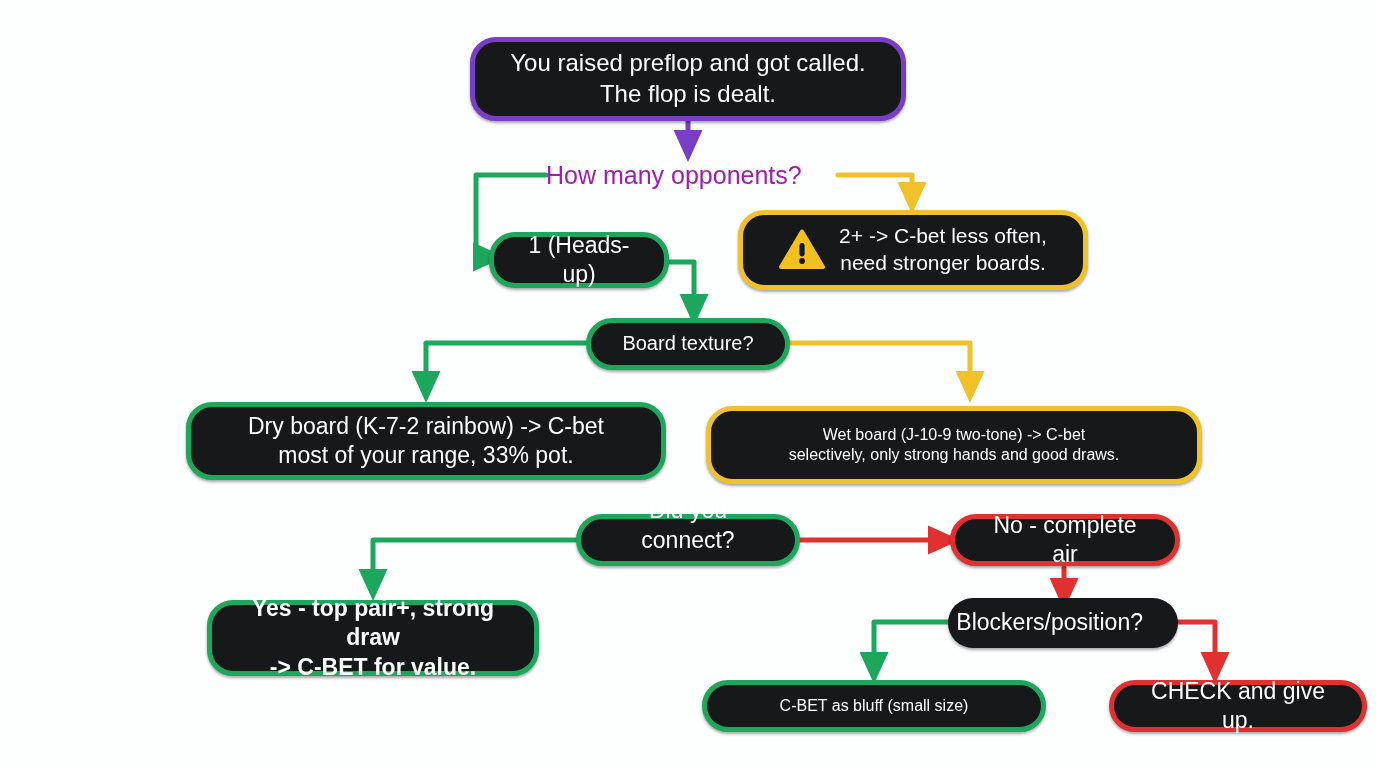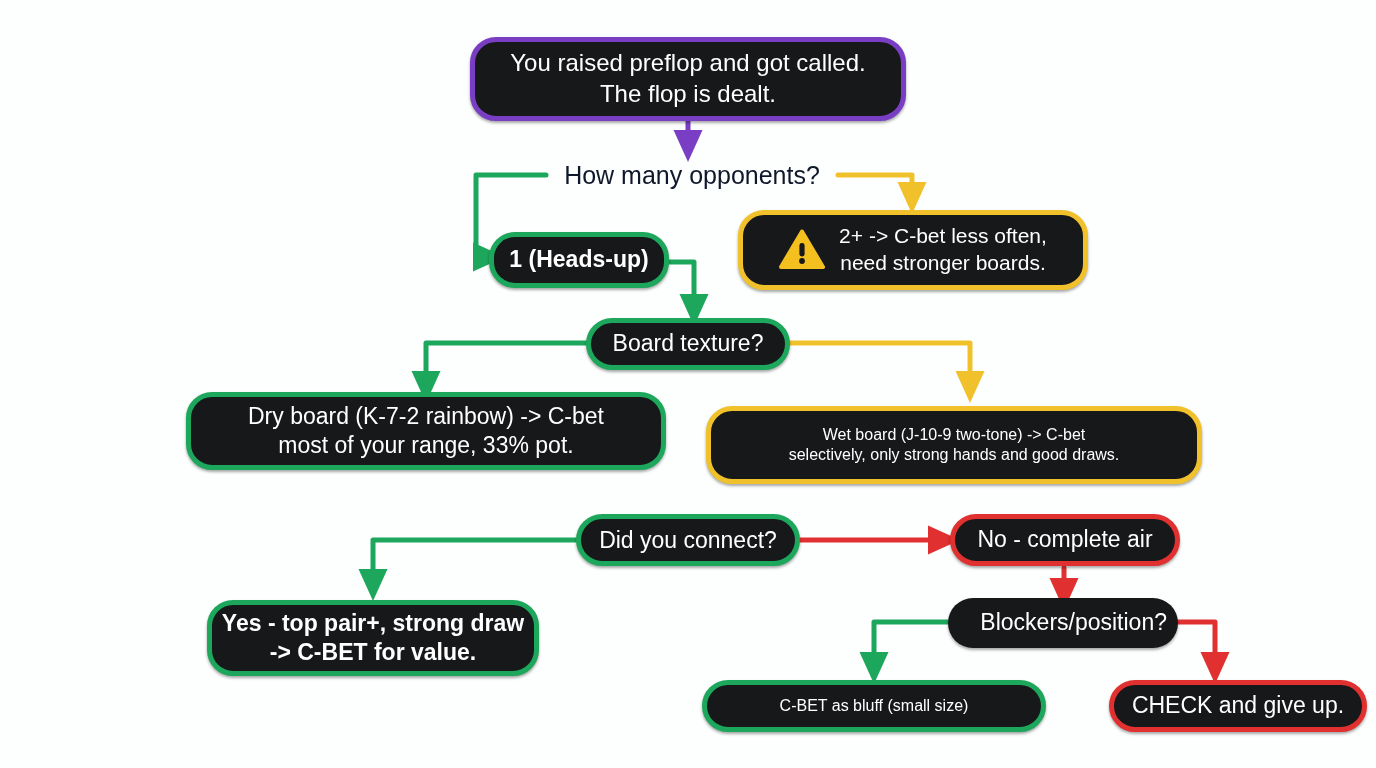--- a/index.html
+++ b/index.html
@@ -17,35 +17,35 @@
     position:absolute;
     box-sizing:border-box;
     background:#17181a;
     color:#ffffff;
     border-radius:26px;
     display:flex;
     align-items:center;
     justify-content:center;
     text-align:center;
     line-height:1.28;
-    padding:6px 6px;
+    padding:6px 30px;
     box-shadow:0 2px 3px rgba(0,0,0,.35);
     white-space:pre-line;
   }
   .node.b-purple{border:5px solid #7a3ec4;}
   .node.b-green {border:5px solid #1da75c;}
   .node.b-yellow{border:5px solid #f0c12a;}
   .node.b-red   {border:5px solid #e0302f;}
   .node.b-none  {border:5px solid transparent;justify-content:flex-end;}
 
   .plain{
     position:absolute;
-    color:#0f172a;
+    color:#a21caf;
     background:transparent;
-    display:flex;align-items:center;justify-content:center;
+    display:flex;align-items:center;justify-content:flex-start;
     text-align:center;
     white-space:pre-line;
   }
 
   .warn-inner{display:flex;align-items:center;gap:14px;}
   .warn-tri{flex:0 0 auto;display:block;}
   .warn-text{text-align:center;line-height:1.28;}
 </style>
 </head>
 <body>
@@ -96,41 +96,41 @@
 
   <div class="node b-purple" style="left:470px; top:37px; width:436px; height:84px; font-size:24px;">
     <span>You raised preflop and got called.
 The flop is dealt.</span>
   </div>
 
   <div class="plain" style="left:546px; top:158px; width:292px; height:34px; font-size:25px;">
     <span>How many opponents?</span>
   </div>
 
-  <div class="node b-green" style="left:489px; top:232px; width:180px; height:56px; font-size:23px;font-weight:bold;">
+  <div class="node b-green" style="left:489px; top:232px; width:180px; height:56px; font-size:23px;">
     <span>1 (Heads-up)</span>
   </div>
 
   <div class="node b-yellow" style="left:738px; top:210px; width:350px; height:80px; font-size:21px; padding:0 16px;">
     <div class="warn-inner">
       <svg class="warn-tri" width="46" height="42" viewBox="0 0 46 42" xmlns="http://www.w3.org/2000/svg">
         <path d="M23 2.5 L44 38 L2 38 Z" fill="#f3c01f" stroke="#f3c01f" stroke-width="4" stroke-linejoin="round"></path>
         <rect x="20.4" y="14" width="5.2" height="13.5" rx="2.4" fill="#17181a"></rect>
         <circle cx="23" cy="32" r="2.9" fill="#17181a"></circle>
       </svg>
       <span class="warn-text">2+ -&gt; C-bet less often,
 need stronger boards.</span>
     </div>
   </div>
 
-  <div class="node b-green" style="left:586px; top:318px; width:204px; height:52px; font-size:23px;">
+  <div class="node b-green" style="left:586px; top:318px; width:204px; height:52px; font-size:20px;">
     <span>Board texture?</span>
   </div>
 
-  <div class="node b-green" style="left:186px; top:392px; width:480px; height:78px; font-size:23px;justify-content:center;">
+  <div class="node b-green" style="left:186px; top:402px; width:480px; height:78px; font-size:23px;justify-content:center;">
     <span>Dry board (K-7-2 rainbow) -&gt; C-bet
 most of your range, 33% pot.</span>
   </div>
 
   <div class="node b-yellow" style="left:706px; top:406px; width:496px; height:78px; font-size:16px;">
     <span>Wet board (J-10-9 two-tone) -&gt; C-bet
 selectively, only strong hands and good draws.</span>
   </div>
 
   <div class="node b-green" style="left:576px; top:514px; width:224px; height:52px; font-size:23px;align-items:flex-end;">

